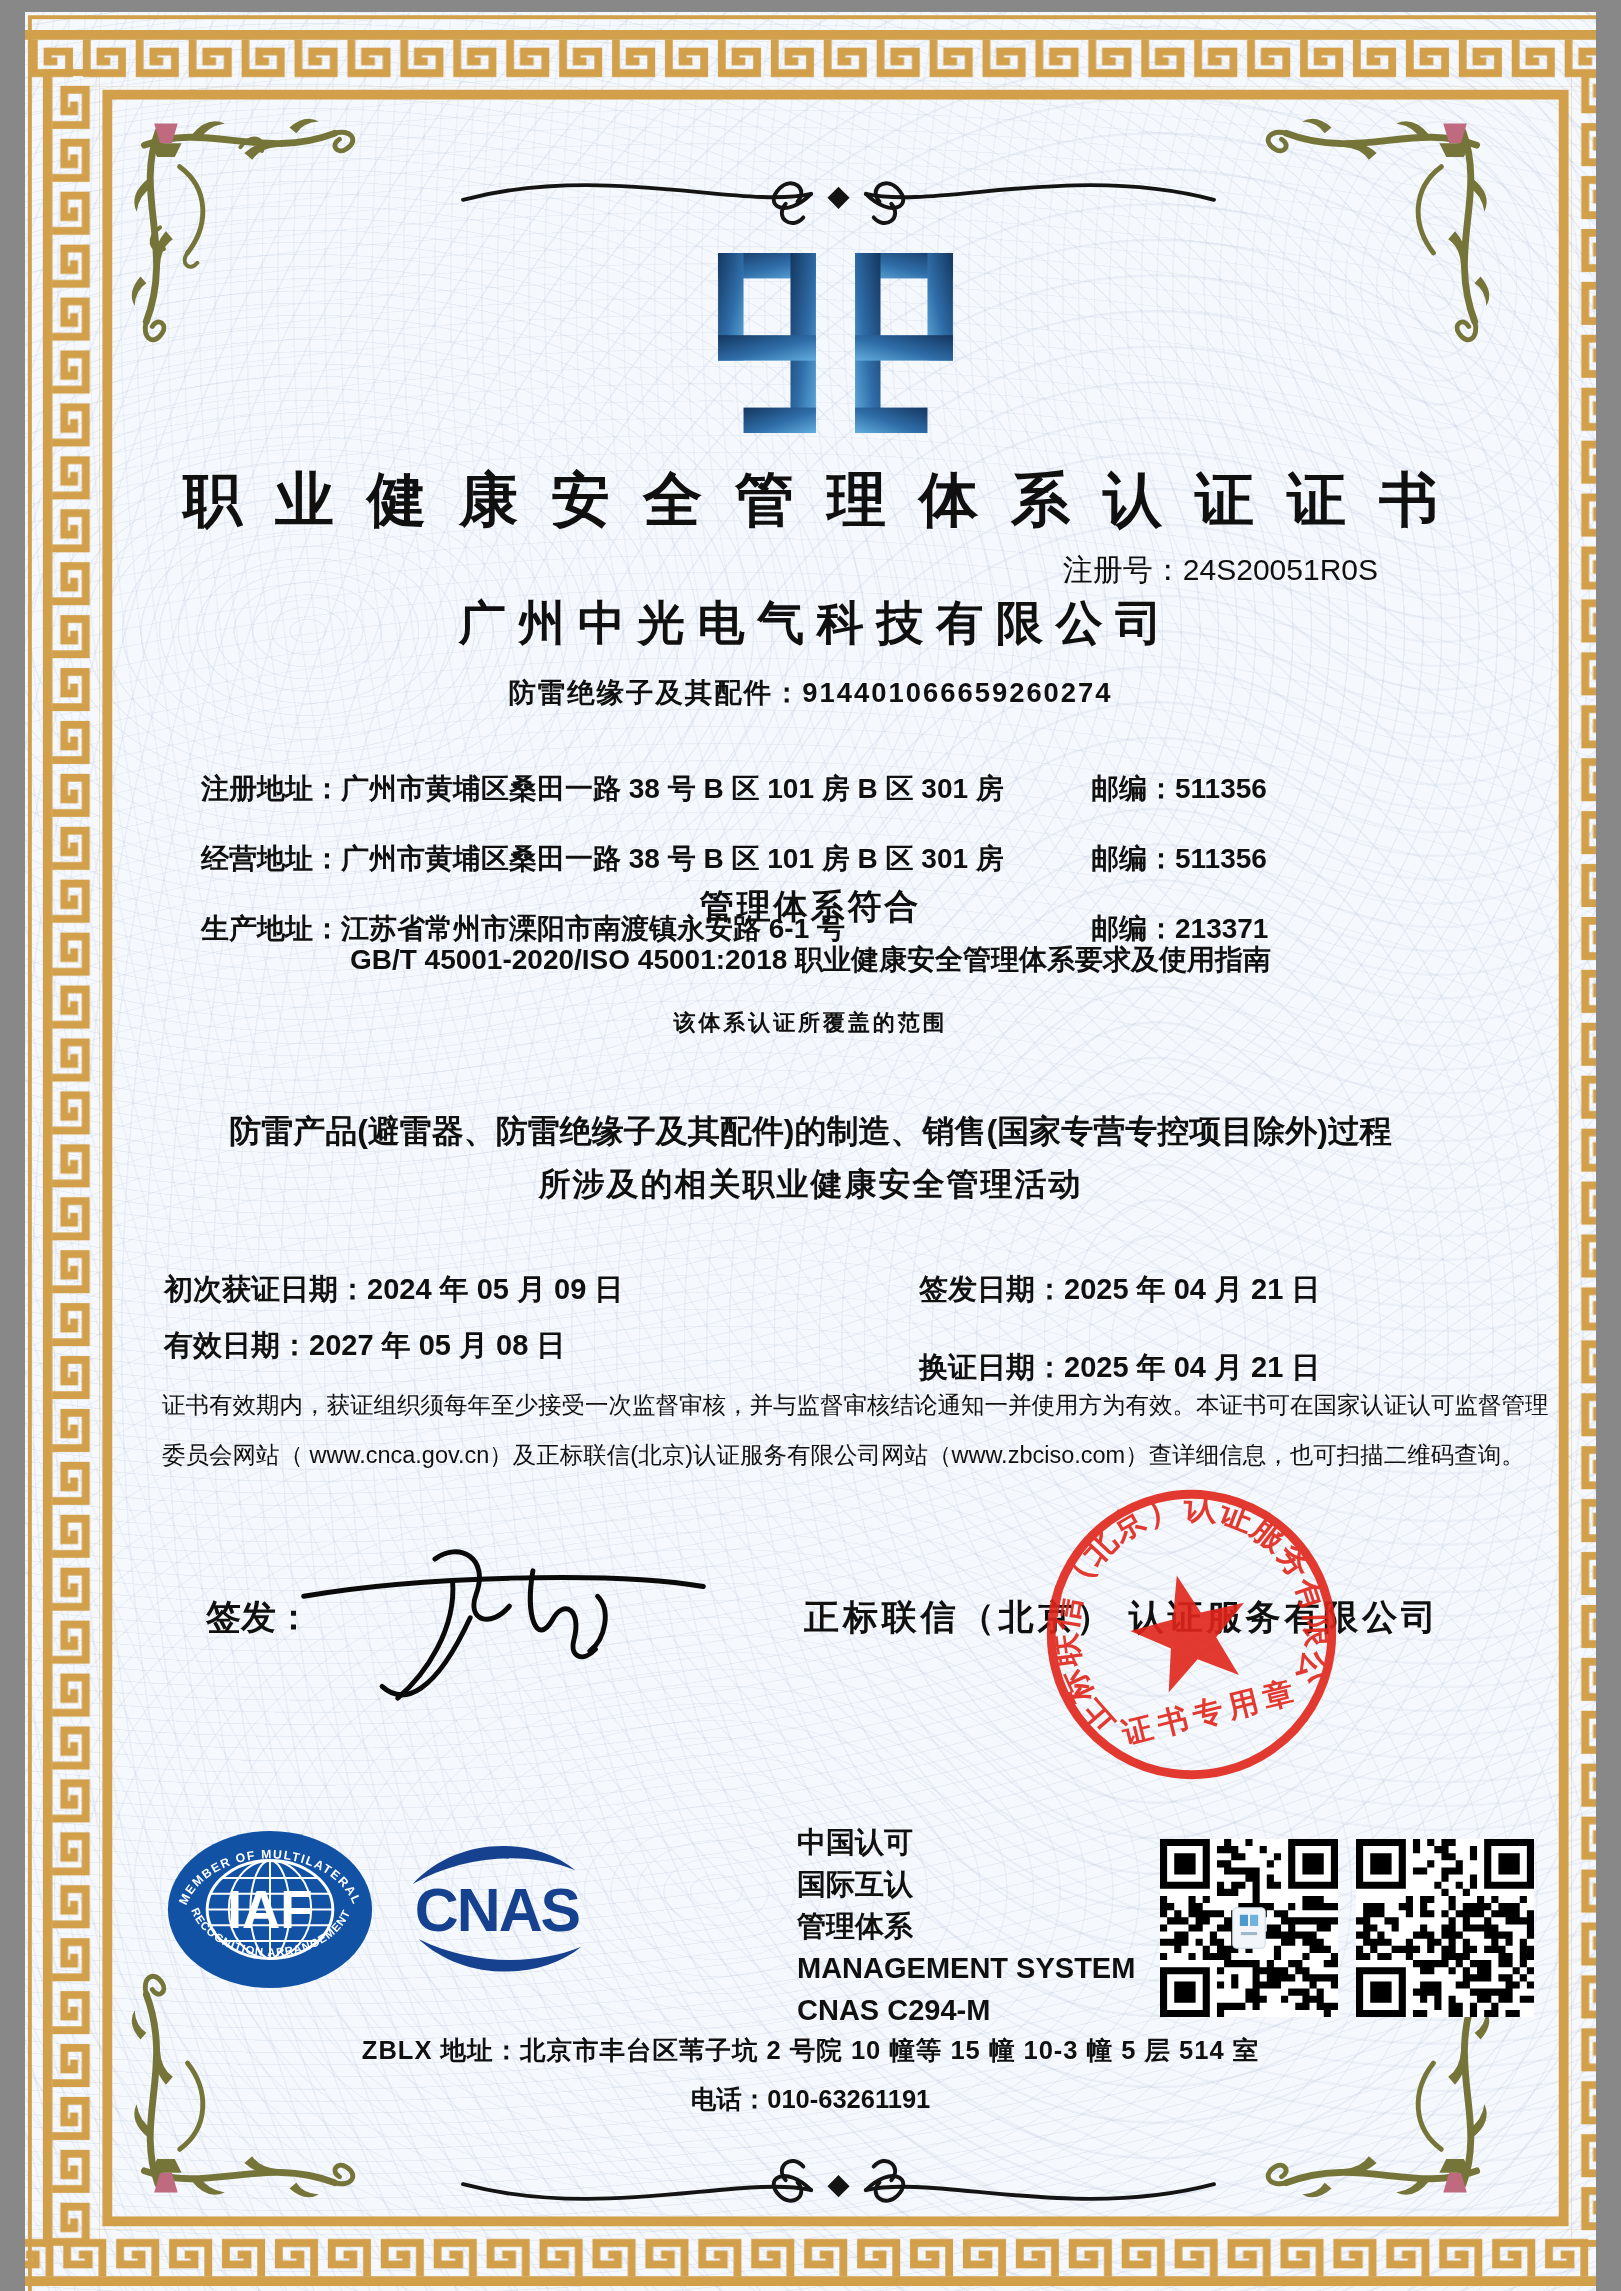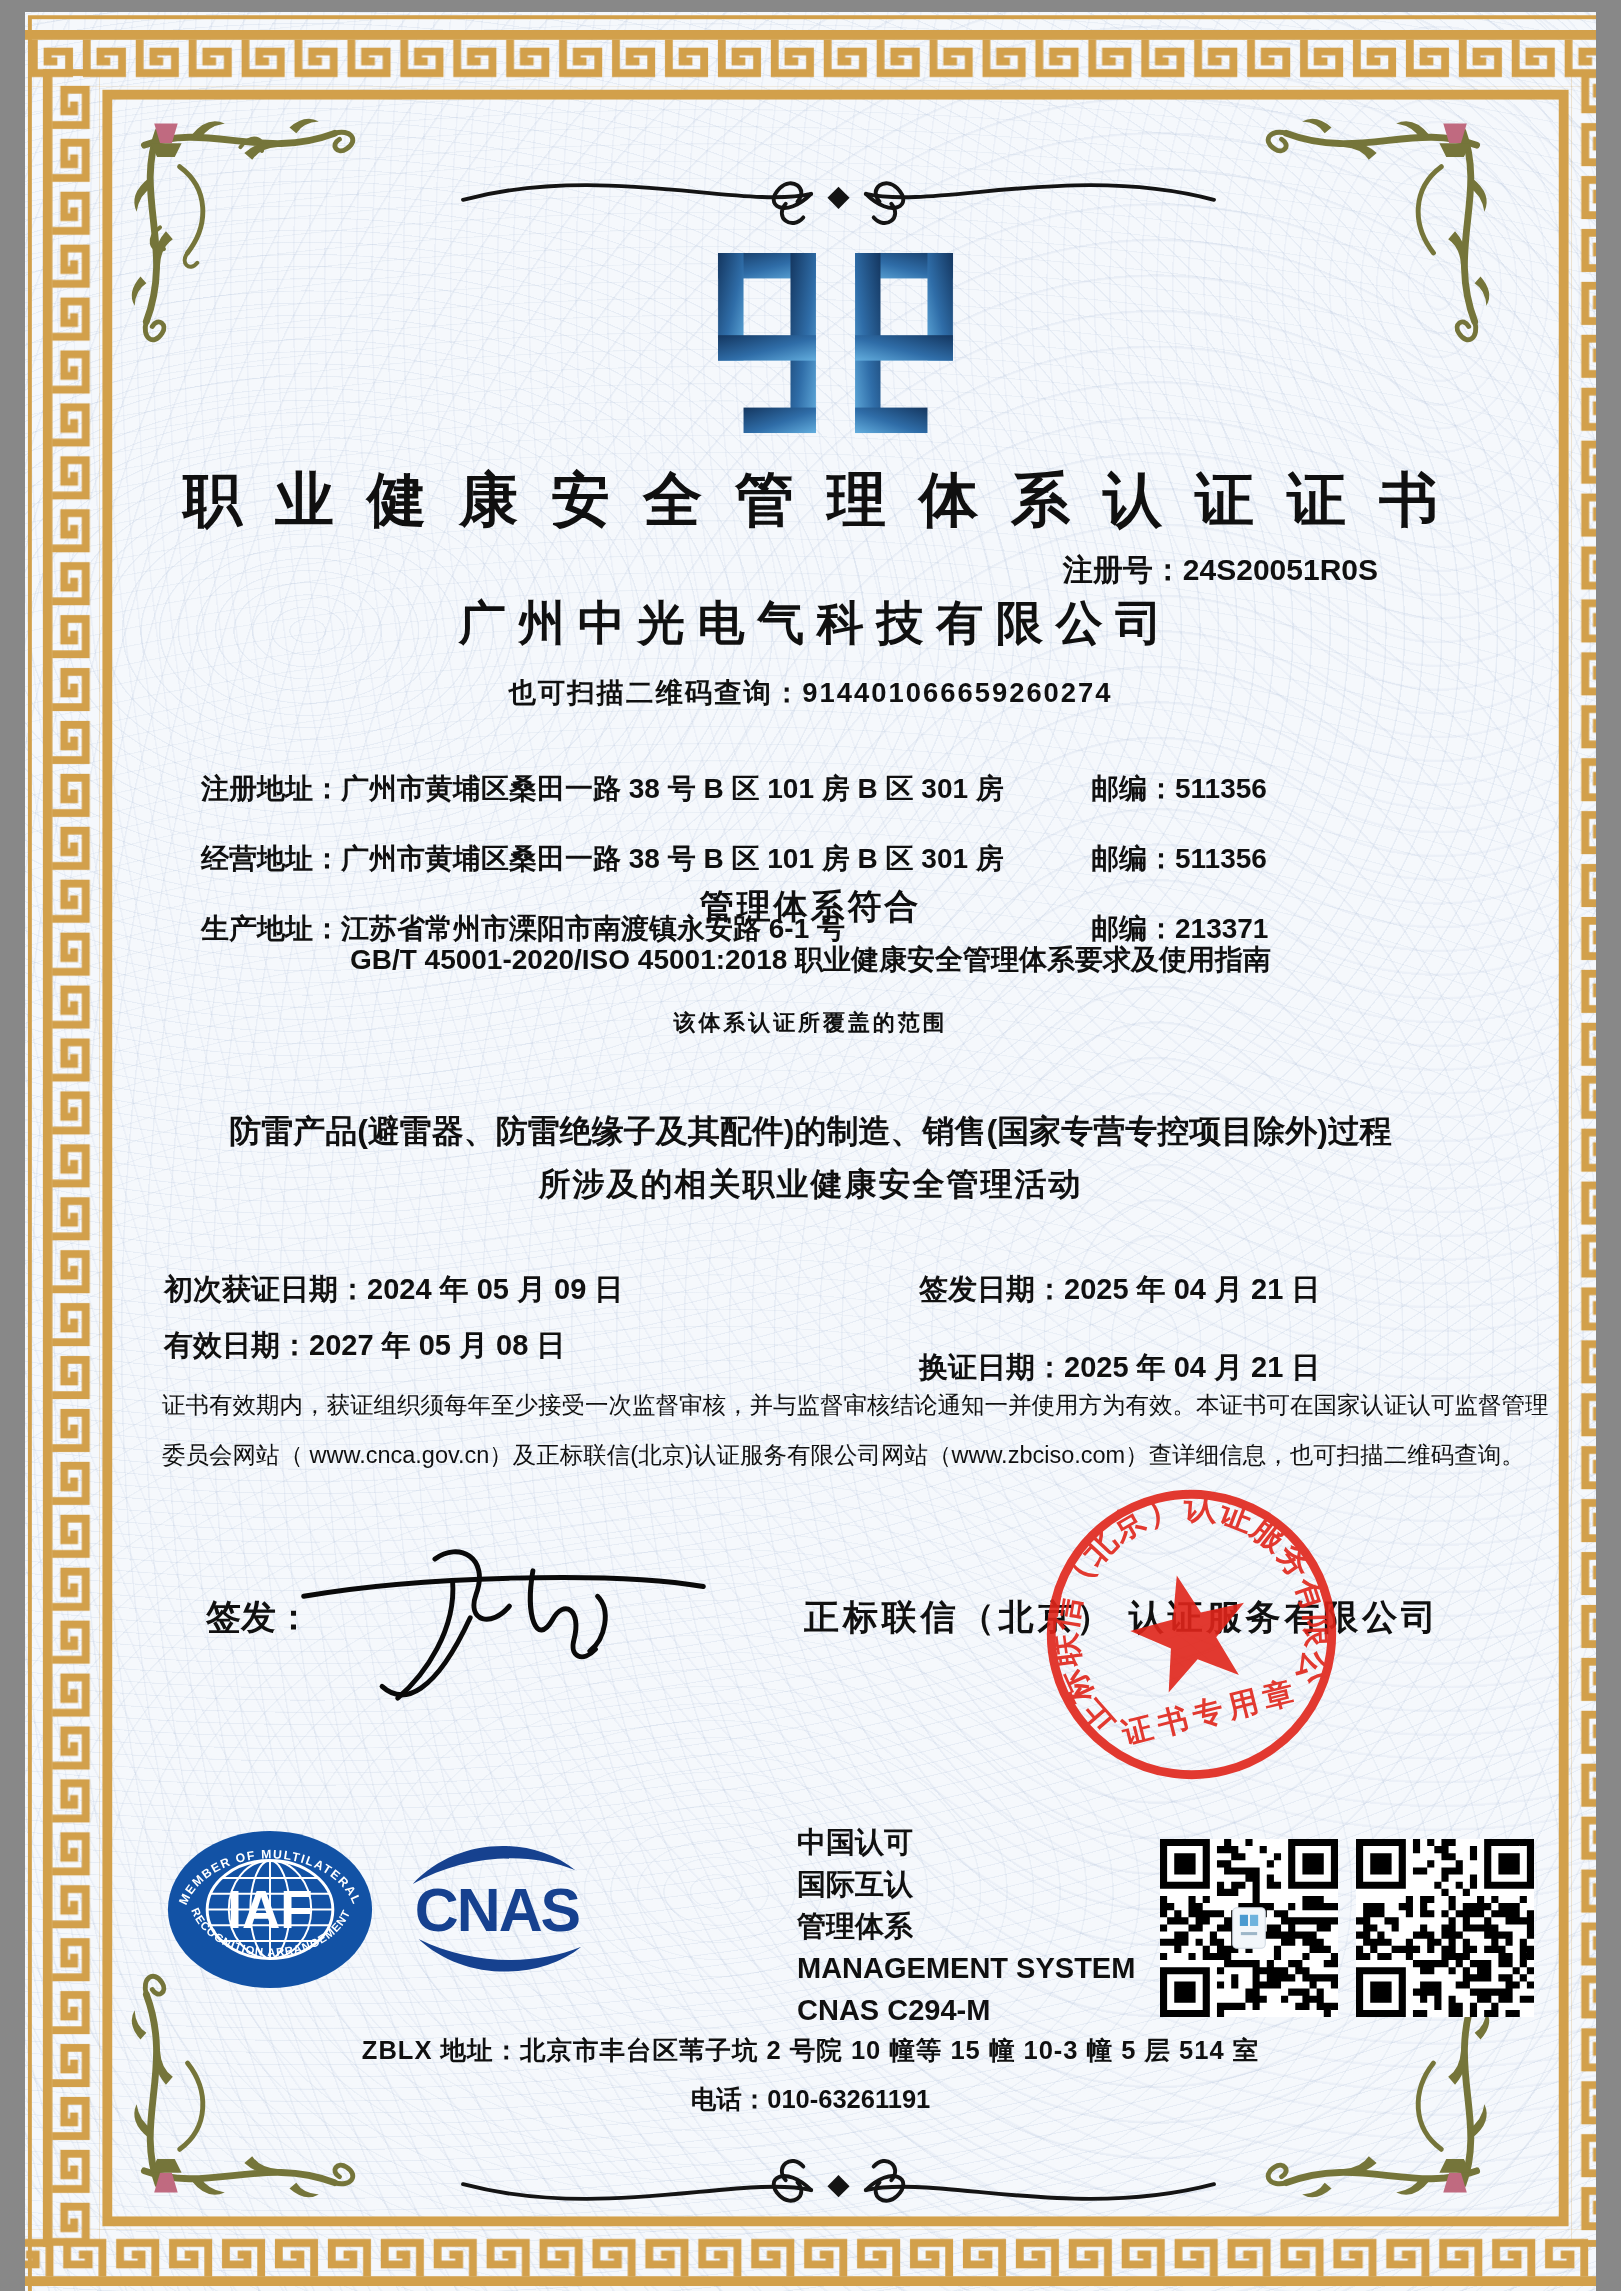--- a/index.html
+++ b/index.html
@@ -13,21 +13,21 @@
     background:
       repeating-radial-gradient(ellipse 127px 83px at 18% 27%, rgba(0,0,0,0) 0 16.7px, rgba(156,176,208,.20) 17.6px 18.6px),
       repeating-radial-gradient(ellipse 93px 147px at 72% 58%, rgba(0,0,0,0) 0 20.6px, rgba(148,168,202,.16) 21.6px 22.5px),
       repeating-radial-gradient(ellipse 167px 108px at 44% 82%, rgba(0,0,0,0) 0 24.5px, rgba(140,164,198,.14) 25.5px 26.5px),
       repeating-radial-gradient(ellipse 78px 118px at 90% 12%, rgba(0,0,0,0) 0 13.7px, rgba(160,178,210,.14) 14.7px 15.7px);
     opacity:.8;z-index:0;
   }
   .abs{position:absolute;z-index:2;}
   .ctr{left:0;width:100%;text-align:center;}
   .title{top:449px;font-size:59px;font-weight:bold;letter-spacing:33px;text-indent:33px;}
-  .regno{top:538px;right:218px;font-size:30px;font-weight:bold;white-space:nowrap;}
+  .regno{top:538px;right:218px;font-size:30px;font-weight:normal;white-space:nowrap;}
   .company{top:580px;font-size:47px;font-weight:bold;letter-spacing:12.7px;text-indent:12.7px;}
   .credit{top:663px;font-size:27.4px;font-weight:bold;letter-spacing:2px;}
   .addr{top:758px;left:176px;width:1274px;font-size:28px;font-weight:bold;}
   .addr-row{position:relative;height:70px;white-space:nowrap;}
   .addr-postal{position:absolute;left:890px;top:0;}
   .h-sys{top:872px;font-size:34px;font-weight:bold;letter-spacing:2.9px;}
   .h-std{top:929px;font-size:28px;font-weight:bold;}
   .h-scope{top:996px;font-size:22px;font-weight:bold;letter-spacing:2.9px;}
   .scope1{top:1098px;font-size:32px;font-weight:bold;}
   .scope2{top:1151px;font-size:32px;font-weight:bold;letter-spacing:2px;}
@@ -200,21 +200,21 @@
 
   <div class="abs ctr title">职业健康安全管理体系认证证书</div>
 
   <div class="abs regno">
     <span>注册号：</span><span>24S20051R0S</span>
   </div>
 
   <div class="abs ctr company">广州中光电气科技有限公司</div>
 
   <div class="abs ctr credit">
-    <span>也可扫描二维码查询：</span><span>914401066659260274</span>
+    <span>防雷绝缘子及其配件：</span><span>914401066659260274</span>
   </div>
 
   <div class="abs addr">
     <div class="addr-row">
       <span>注册地址：</span><span>广州市黄埔区桑田一路 38 号 B 区 101 房 B 区 301 房</span>
       <span class="addr-postal"><span>邮编：</span><span>511356</span></span>
     </div>
     <div class="addr-row">
       <span>经营地址：</span><span>广州市黄埔区桑田一路 38 号 B 区 101 房 B 区 301 房</span>
       <span class="addr-postal"><span>邮编：</span><span>511356</span></span>

